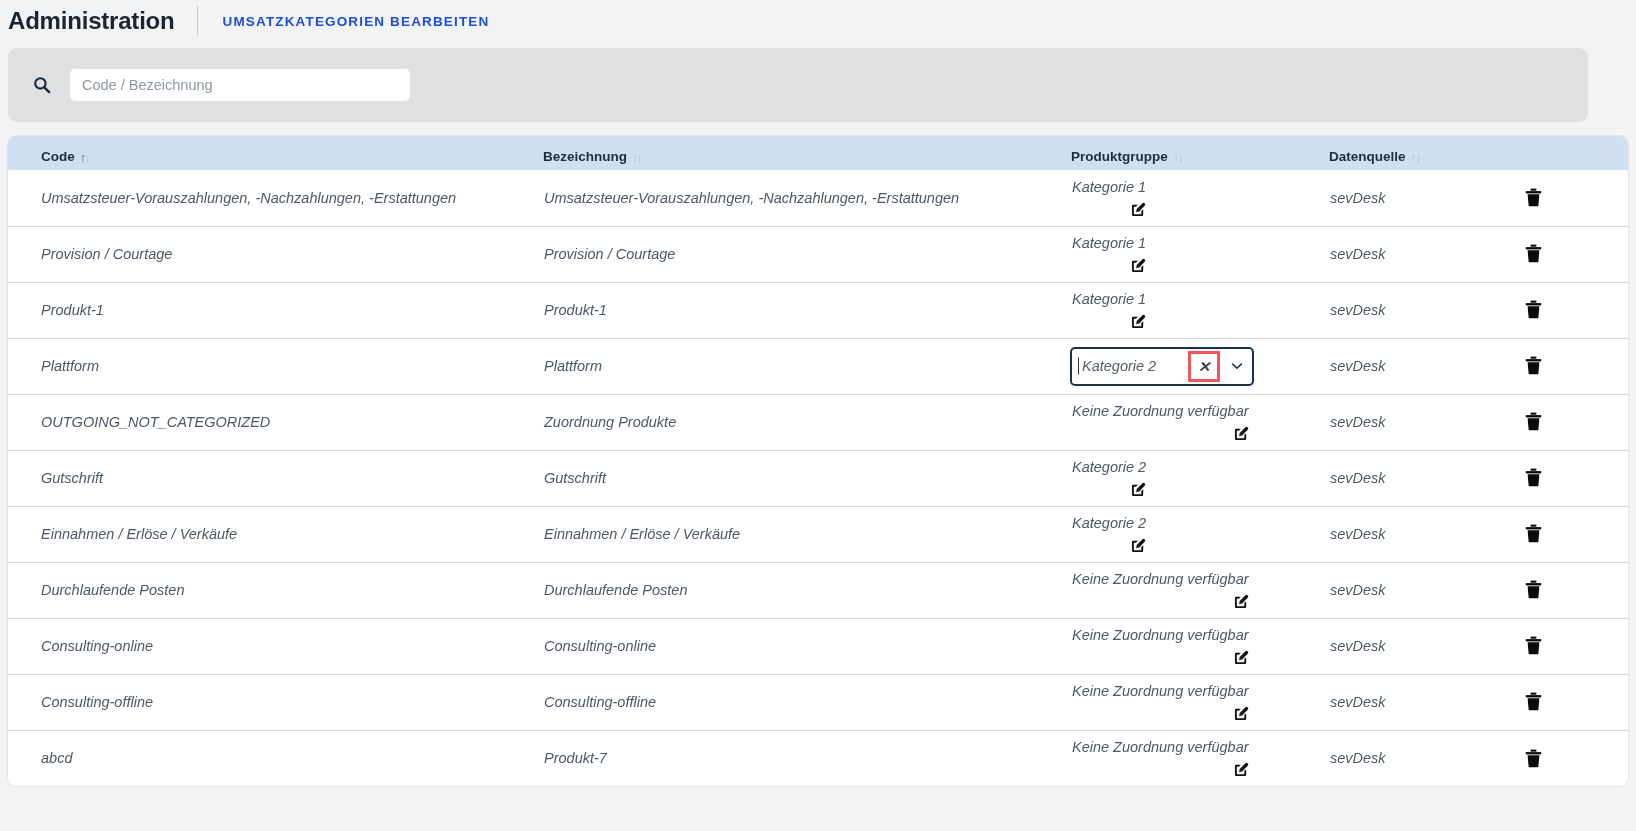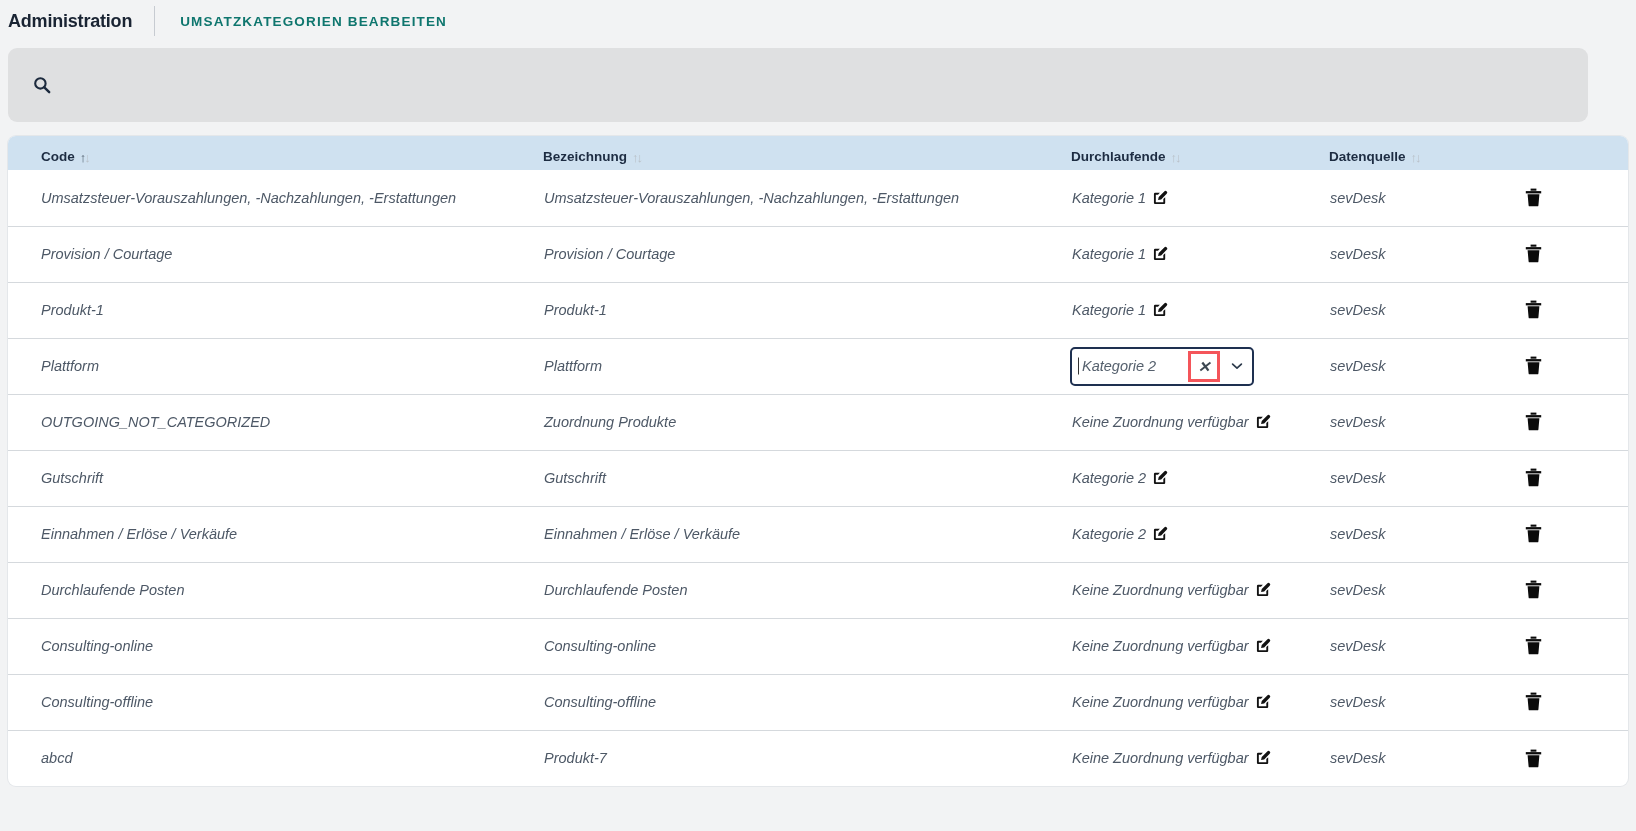--- a/index.html
+++ b/index.html
@@ -13,36 +13,36 @@
 
   
   .topbar {
     height: 42px;
     background: #f2f3f4;
     display: flex;
     align-items: center;
     padding-left: 8px;
   }
   .app-title {
-    font-size: 18px;
+    font-size: 24px;
     font-weight: 700;
     color: #1a2433;
     letter-spacing: -0.2px;
     padding-right: 22px;
     text-align: center;
   }
   .title-sep {
     width: 1px;
     height: 30px;
     background: #c7cbd1;
   }
   .page-title {
     font-size: 13.5px;
     font-weight: 700;
-    color: #0f766e;
+    color: #1d4ed8;
     letter-spacing: 1.15px;
     padding-left: 25px;
   }
 
   
   .search-panel {
     margin: 6px 48px 0 8px;
     height: 74px;
     background: #dfe0e1;
     border-radius: 9px;
@@ -111,21 +111,21 @@
   tbody td {
     font-size: 14.5px;
     color: #4d5866;
     font-weight: 400;
     vertical-align: middle;
     font-style: italic;
   }
   td.c-code { padding-left: 33px; }
   td.c-prod, td.c-quelle { white-space: nowrap; }
 
-  .cell-inline { display: inline-flex; align-items: flex-start; gap: 7px; }
+  .cell-inline { display: inline-flex; align-items: flex-end; gap: 7px; flex-direction: column; }
 
   .edit-icon {
     width: 15px; height: 15px;
     display: inline-flex; align-items: center; justify-content: center;
     cursor: pointer;
   }
   .trash-btn {
     width: 24px; height: 24px;
     display: inline-flex; align-items: center; justify-content: center;
     cursor: pointer;
@@ -189,34 +189,35 @@
   <div class="page-title">UMSATZKATEGORIEN BEARBEITEN</div>
 </div>
 
 <div class="search-panel">
   <span class="search-icon">
     <svg width="18" height="18" viewBox="0 0 18 18">
       <circle cx="7.4" cy="7.4" r="5.2" fill="none" stroke="#1c2a3d" stroke-width="2.1"></circle>
       <line x1="11.3" y1="11.3" x2="16.2" y2="16.2" stroke="#1c2a3d" stroke-width="2.4" stroke-linecap="round"></line>
     </svg>
   </span>
+  <input class="search-input" type="text" placeholder="Code / Bezeichnung" style="">
 </div>
 
 <div class="table-wrap">
   <table>
     <thead>
       <tr>
         <th class="col-code">
           <span>Code</span><span class="sortico asc"><span class="up">↑</span><span class="down">↓</span></span>
         </th>
         <th class="col-bez">
           <span>Bezeichnung</span><span class="sortico"><span class="up">↑</span><span class="down">↓</span></span>
         </th>
         <th class="col-prod">
-          <span>Durchlaufende</span><span class="sortico"><span class="up">↑</span><span class="down">↓</span></span>
+          <span>Produktgruppe</span><span class="sortico"><span class="up">↑</span><span class="down">↓</span></span>
         </th>
         <th class="col-quelle">
           <span>Datenquelle</span><span class="sortico"><span class="up">↑</span><span class="down">↓</span></span>
         </th>
         <th class="col-act"></th>
       </tr>
     </thead>
     <tbody id="tbody">
         <tr>
     <td class="c-code">Umsatzsteuer-Vorauszahlungen, -Nachzahlungen, -Erstattungen</td>

